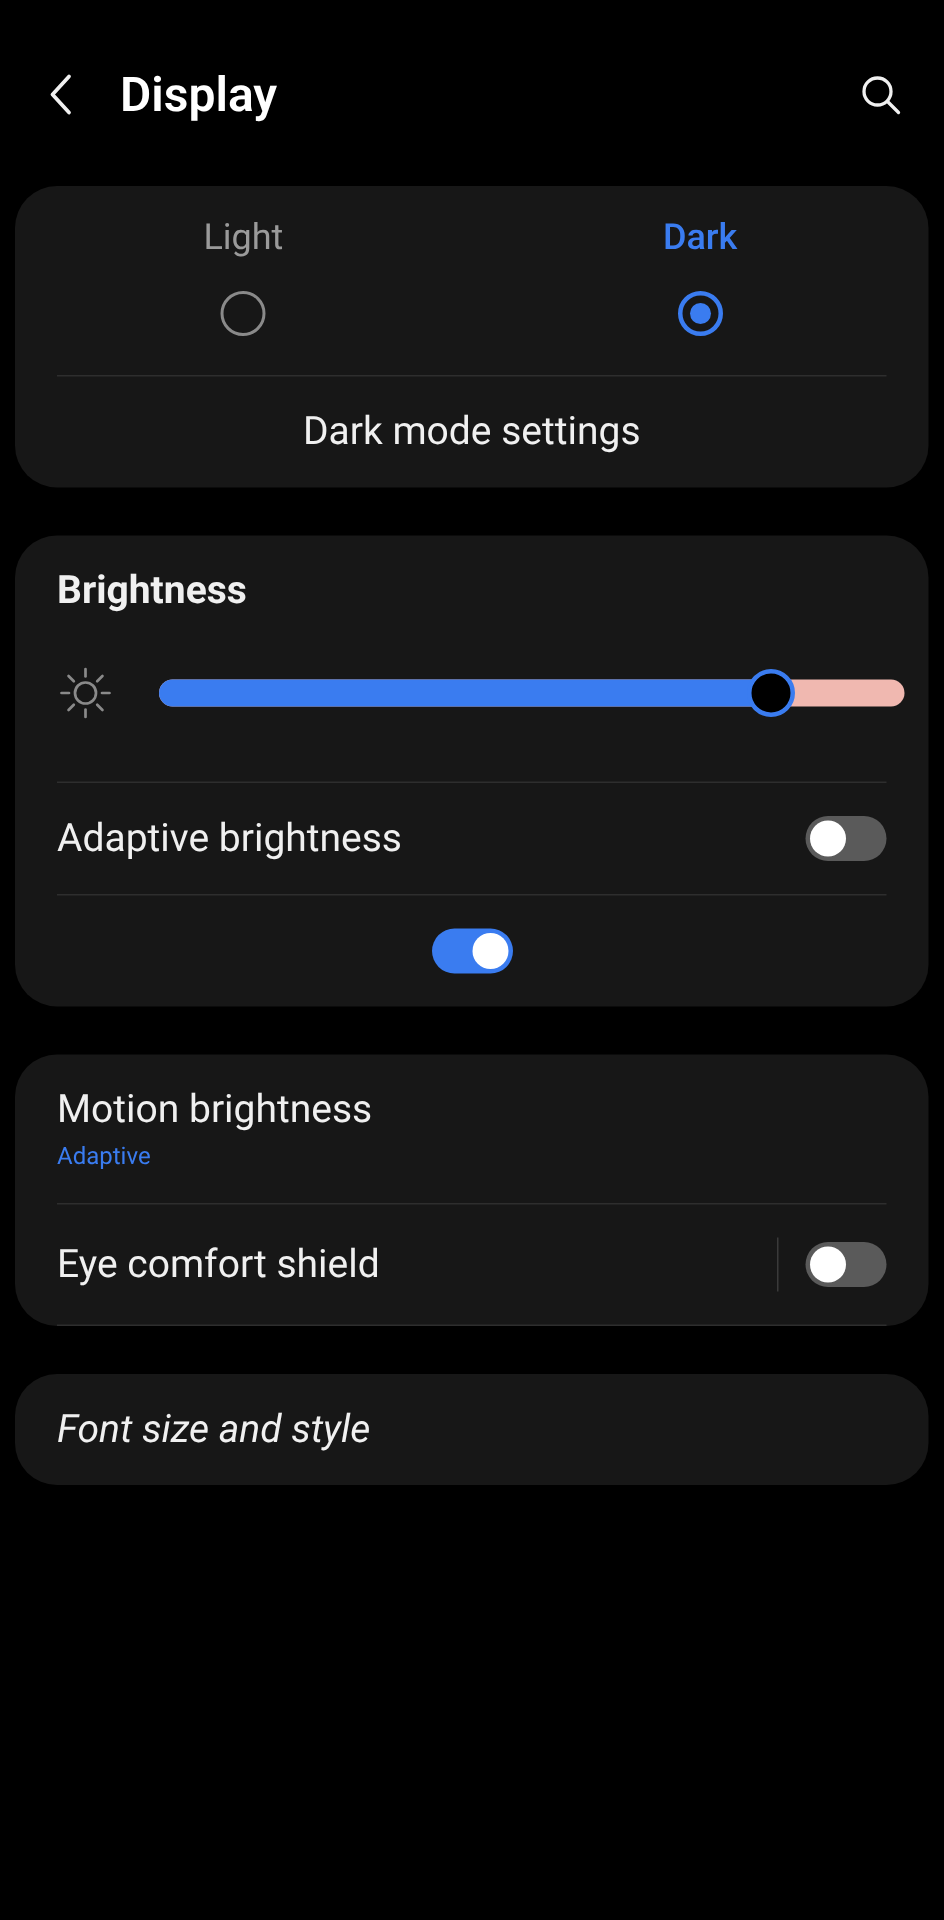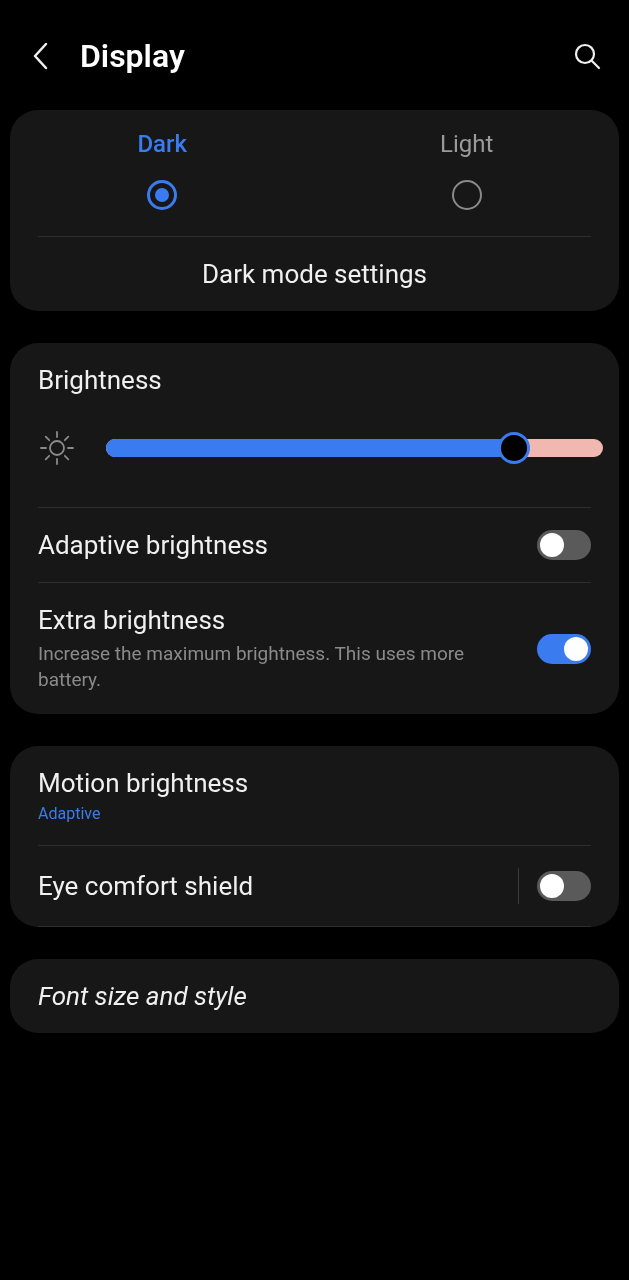--- a/index.html
+++ b/index.html
@@ -8,21 +8,21 @@
     height: 1280px;
     background: #000000;
     font-family: -apple-system, BlinkMacSystemFont, "Segoe UI", Roboto, sans-serif;
     color: #ffffff;
     overflow: hidden;
   }
   .header {
     display: flex;
     align-items: center;
     padding: 26px 28px 24px 28px;
-    height: 110px;
+    height: 124px;
   }
   .back-btn {
     width: 24px;
     height: 24px;
     display: flex;
     align-items: center;
     justify-content: center;
     cursor: pointer;
     margin-right: 28px;
   }
@@ -111,20 +111,21 @@
   }
   .row-desc {
     font-size: 19px;
     color: #8a8a8a;
     margin-top: 6px;
     line-height: 1.35;
     padding-right: 16px;
   }
   .brightness-section {
     padding: 22px 16px 40px 28px;
+    font-weight: bold;
   }
   .brightness-title {
     font-size: 26px;
     color: #f0f0f0;
     margin-bottom: 34px;
   }
   .slider-row {
     display: flex;
     align-items: center;
     gap: 30px;
@@ -213,26 +214,26 @@
     <svg width="28" height="28" viewBox="0 0 28 28" fill="none">
       <circle cx="12" cy="12" r="9" stroke="#f0f0f0" stroke-width="2.2"></circle>
       <line x1="19" y1="19" x2="26" y2="26" stroke="#f0f0f0" stroke-width="2.2" stroke-linecap="round"></line>
     </svg>
   </div>
 </div>
 
 <div class="card">
   <div class="mode-row">
     <div class="mode-option">
+      <span class="mode-label">Light</span>
+      <span class="radio-unchecked"></span>
+    </div>
+    <div class="mode-option">
       <span class="mode-label active">Dark</span>
       <span class="radio-checked"></span>
-    </div>
-    <div class="mode-option">
-      <span class="mode-label">Light</span>
-      <span class="radio-unchecked"></span>
     </div>
   </div>
   <div class="divider"></div>
   <div class="row">
     <div class="row-title">Dark mode settings</div>
   </div>
 </div>
 
 <div class="card">
   <div class="brightness-section">
@@ -258,24 +259,20 @@
   </div>
   <div class="divider"></div>
   <div class="row">
     <div class="row-content">
       <div class="row-title">Adaptive brightness</div>
     </div>
     <div class="toggle off"></div>
   </div>
   <div class="divider"></div>
   <div class="row">
-    <div class="row-content">
-      <div class="row-title">Extra brightness</div>
-      <div class="row-desc">Increase the maximum brightness. This uses more battery.</div>
-    </div>
     <div class="toggle on"></div>
   </div>
 </div>
 
 <div class="card">
   <div class="row">
     <div class="row-content">
       <div class="row-title">Motion brightness</div>
       <div class="row-sub">Adaptive</div>
     </div>

